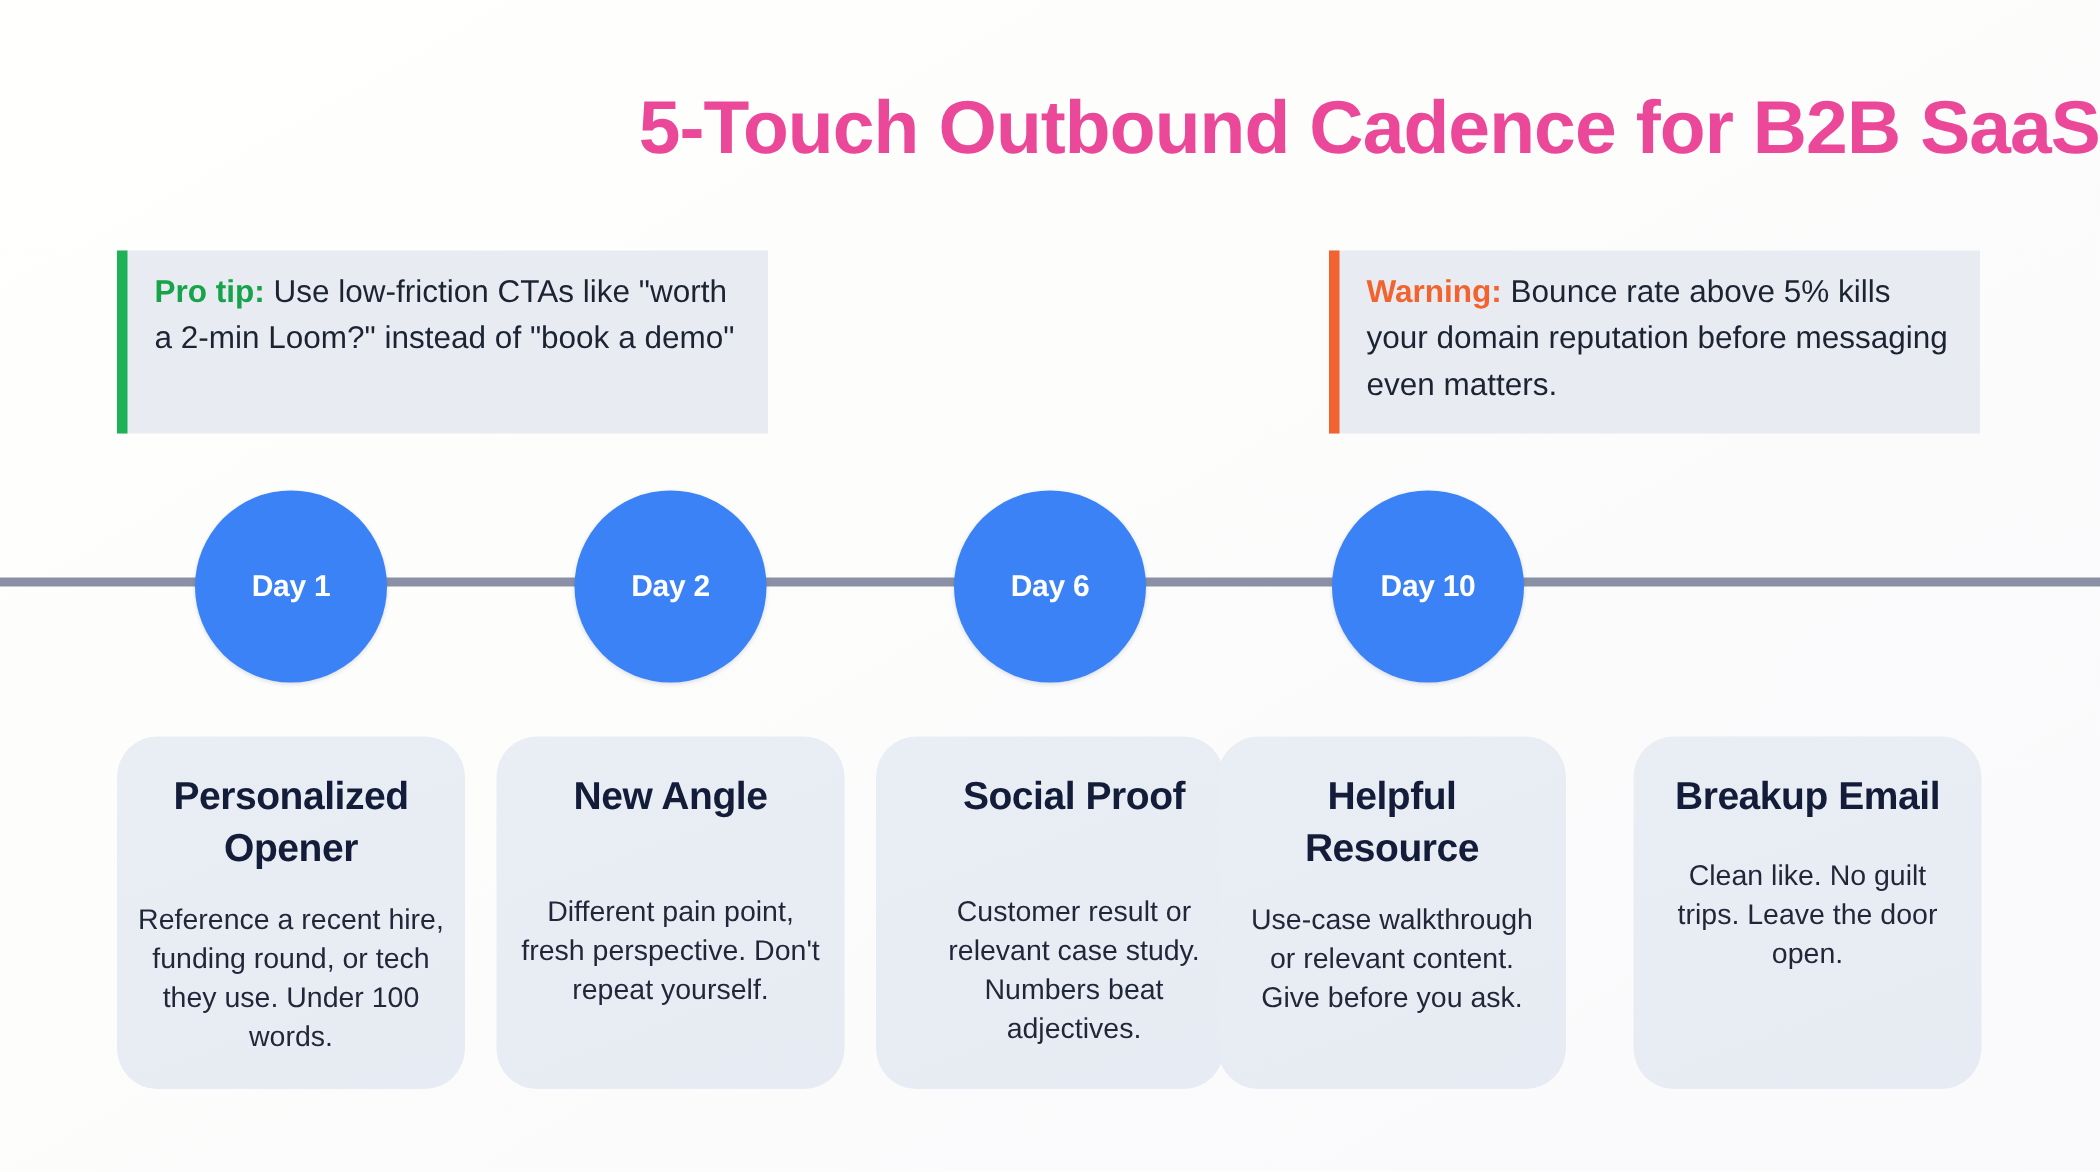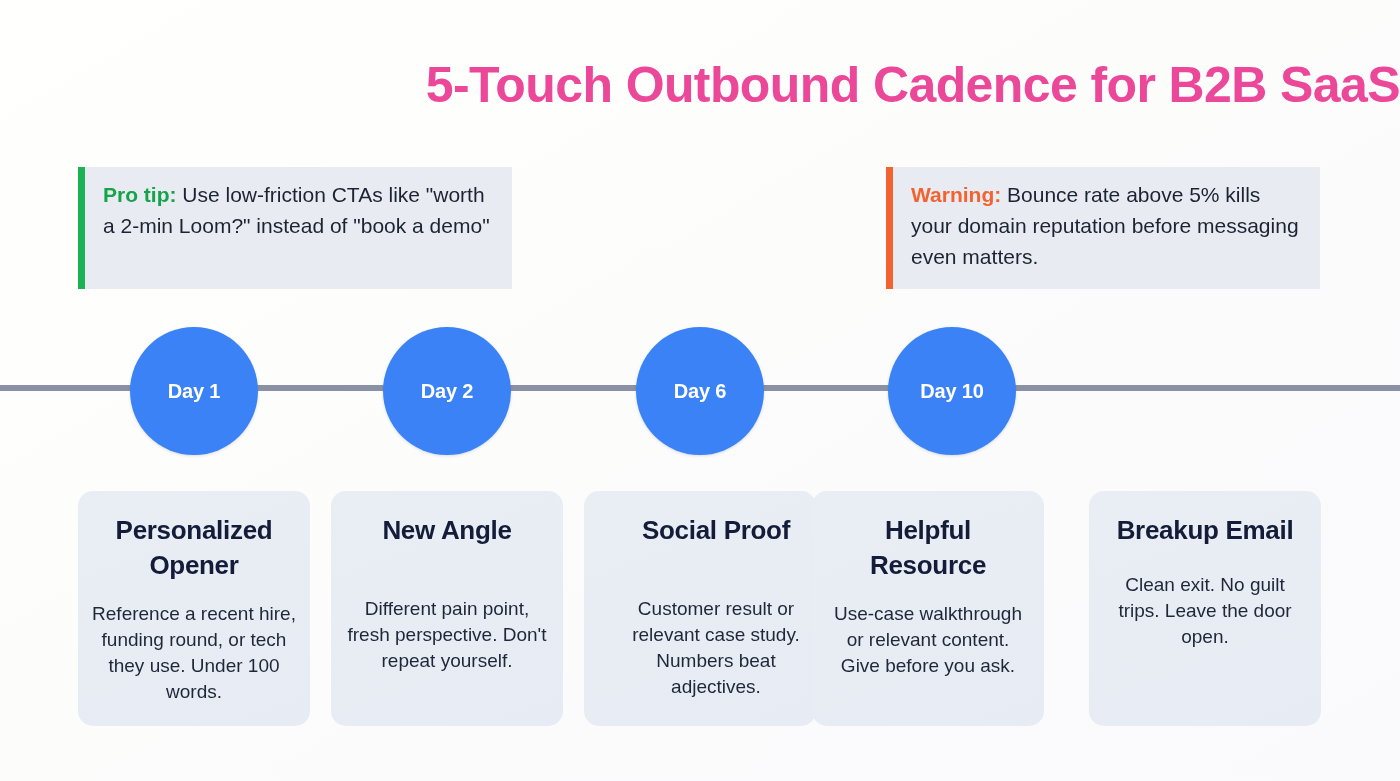--- a/index.html
+++ b/index.html
@@ -99,21 +99,21 @@
   .node-3 { left: 888px; }
   .node-4 { left: 1141px; }
 
   
   .card {
     position: absolute;
     top: 491px;
     width: 232px;
     height: 235px;
     background: linear-gradient(160deg, #e9edf4 0%, #e7ebf3 100%);
-    border-radius: 15px;
+    border-radius: 27px;
     padding: 22px 14px 14px 14px;
     text-align: center;
     display: flex;
     flex-direction: column;
     align-items: center;
   }
   .card-0 { left: 78px; }
   .card-1 { left: 331px; }
   .card-2 { left: 584px; padding-left: 46px; }
   .card-3 { left: 812px; }
@@ -187,16 +187,16 @@
     <div class="card-desc">Customer result or relevant case study. Numbers beat adjectives.</div>
   </div>
 
   <div class="card card-3">
     <div class="card-title">Helpful Resource</div>
     <div class="card-desc">Use-case walkthrough or relevant content. Give before you ask.</div>
   </div>
 
   <div class="card card-4">
     <div class="card-title">Breakup Email</div>
-    <div class="card-desc">Clean exit. No guilt trips. Leave the door open.</div>
+    <div class="card-desc">Clean like. No guilt trips. Leave the door open.</div>
   </div>
 
 </div>
 
 </body></html>

